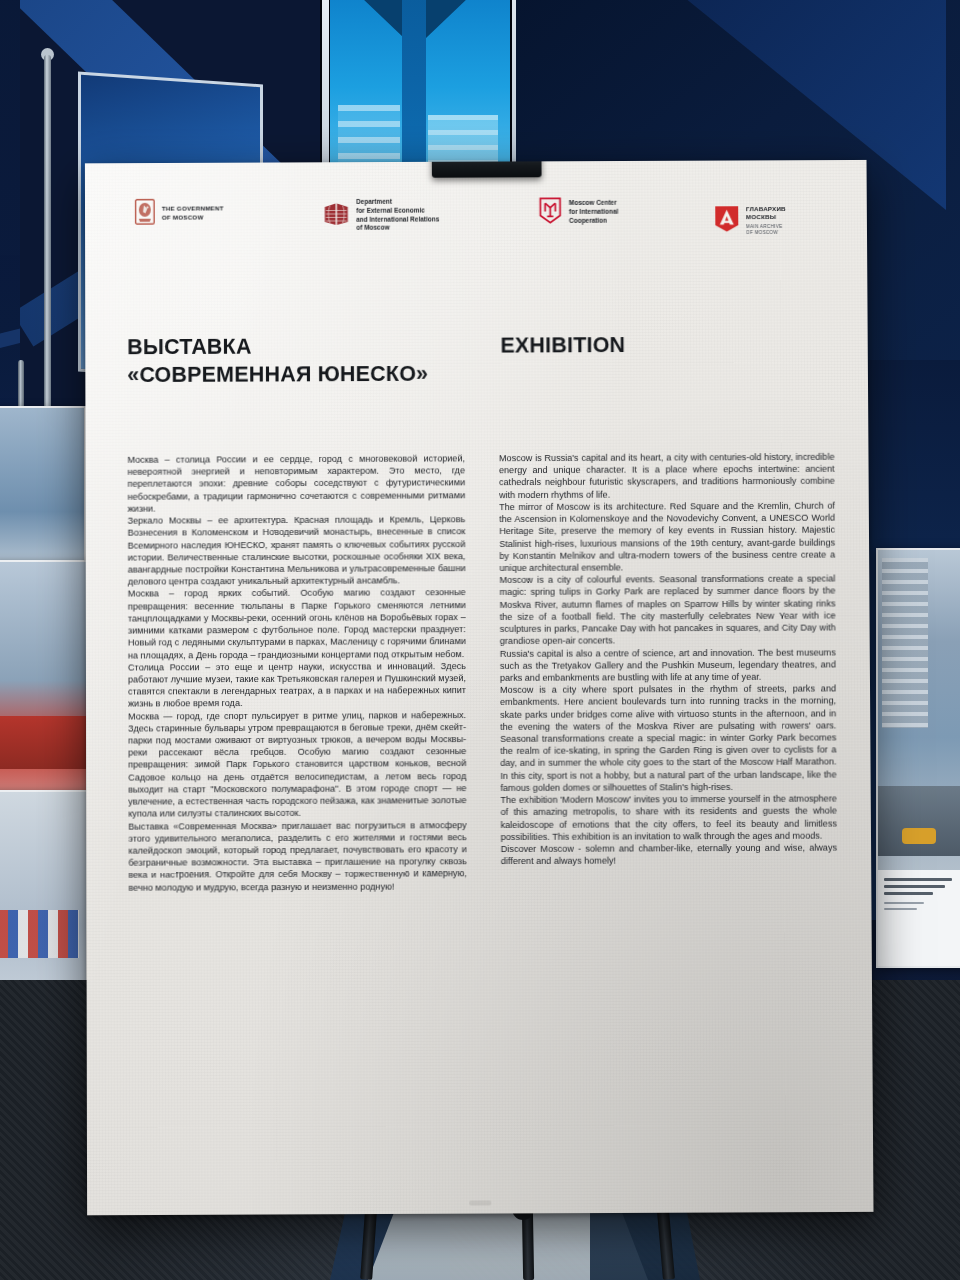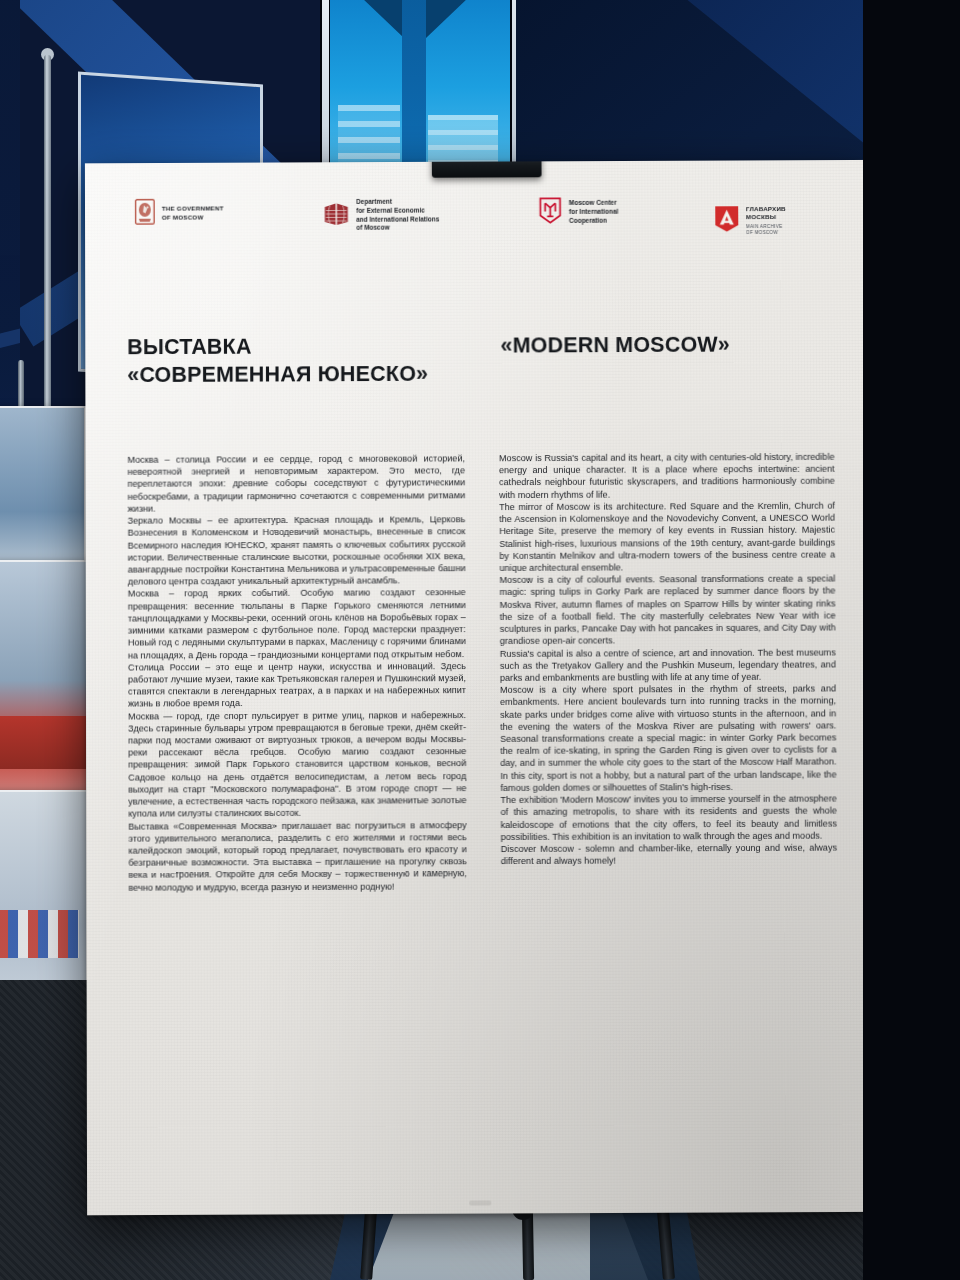--- a/index.html
+++ b/index.html
@@ -8,21 +8,21 @@
     width: 960px;
     height: 1280px;
     overflow: hidden;
     background: #05070d;
     font-family: "Liberation Sans", sans-serif;
   }
 
   
   #scene {
     position: relative;
-    width: 863px;
+    width: 960px;
     height: 1280px;
     overflow: hidden;
     background: #6d28d9;
   }
 
   .bg-dark-wall {
     position: absolute;
     inset: 0;
     background:
       linear-gradient(180deg, #01030a 0%, #03060f 18%, #061024 40%, #0a1630 62%, #0d1a38 78%, #0a1430 100%);
@@ -533,21 +533,21 @@
       </div>
 
     </div>
 
     <div class="headings">
       <div class="head-col ru">
         <div class="head-line">ВЫСТАВКА</div>
         <div class="head-line l2">«СОВРЕМЕННАЯ ЮНЕСКО»</div>
       </div>
       <div class="head-col en">
-        <div class="head-line l2">«MODERN MOSCOW»</div>
+        <div class="head-line">EXHIBITION</div>
       </div>
     </div>
 
     <div class="columns">
       <div class="col ru" id="col-ru">
           <p class="body-p">Москва – столица России и ее сердце, город с многовековой историей, невероятной энергией и неповторимым характером. Это место, где переплетаются эпохи: древние соборы соседствуют с футуристическими небоскребами, а традиции гармонично сочетаются с современными ритмами жизни.</p>
           <p class="body-p">Зеркало Москвы – ее архитектура. Красная площадь и Кремль, Церковь Вознесения в Коломенском и Новодевичий монастырь, внесенные в список Всемирного наследия ЮНЕСКО, хранят память о ключевых событиях русской истории. Величественные сталинские высотки, роскошные особняки XIX века, авангардные постройки Константина Мельникова и ультрасовременные башни делового центра создают уникальный архитектурный ансамбль.</p>
           <p class="body-p">Москва – город ярких событий. Особую магию создают сезонные превращения: весенние тюльпаны в Парке Горького сменяются летними танцплощадками у Москвы-реки, осенний огонь клёнов на Воробьёвых горах – зимними катками размером с футбольное поле. Город мастерски празднует: Новый год с ледяными скульптурами в парках, Масленицу с горячими блинами на площадях, а День города – грандиозными концертами под открытым небом.</p>
           <p class="body-p">Столица России – это еще и центр науки, искусства и инноваций. Здесь работают лучшие музеи, такие как Третьяковская галерея и Пушкинский музей, ставятся спектакли в легендарных театрах, а в парках и на набережных кипит жизнь в любое время года.</p>
           <p class="body-p">Москва — город, где спорт пульсирует в ритме улиц, парков и набережных. Здесь старинные бульвары утром превращаются в беговые треки, днём скейт-парки под мостами оживают от виртуозных трюков, а вечером воды Москвы-реки рассекают вёсла гребцов. Особую магию создают сезонные превращения: зимой Парк Горького становится царством коньков, весной Садовое кольцо на день отдаётся велосипедистам, а летом весь город выходит на старт "Московского полумарафона". В этом городе спорт — не увлечение, а естественная часть городского пейзажа, как знаменитые золотые купола или силуэты сталинских высоток.</p>

